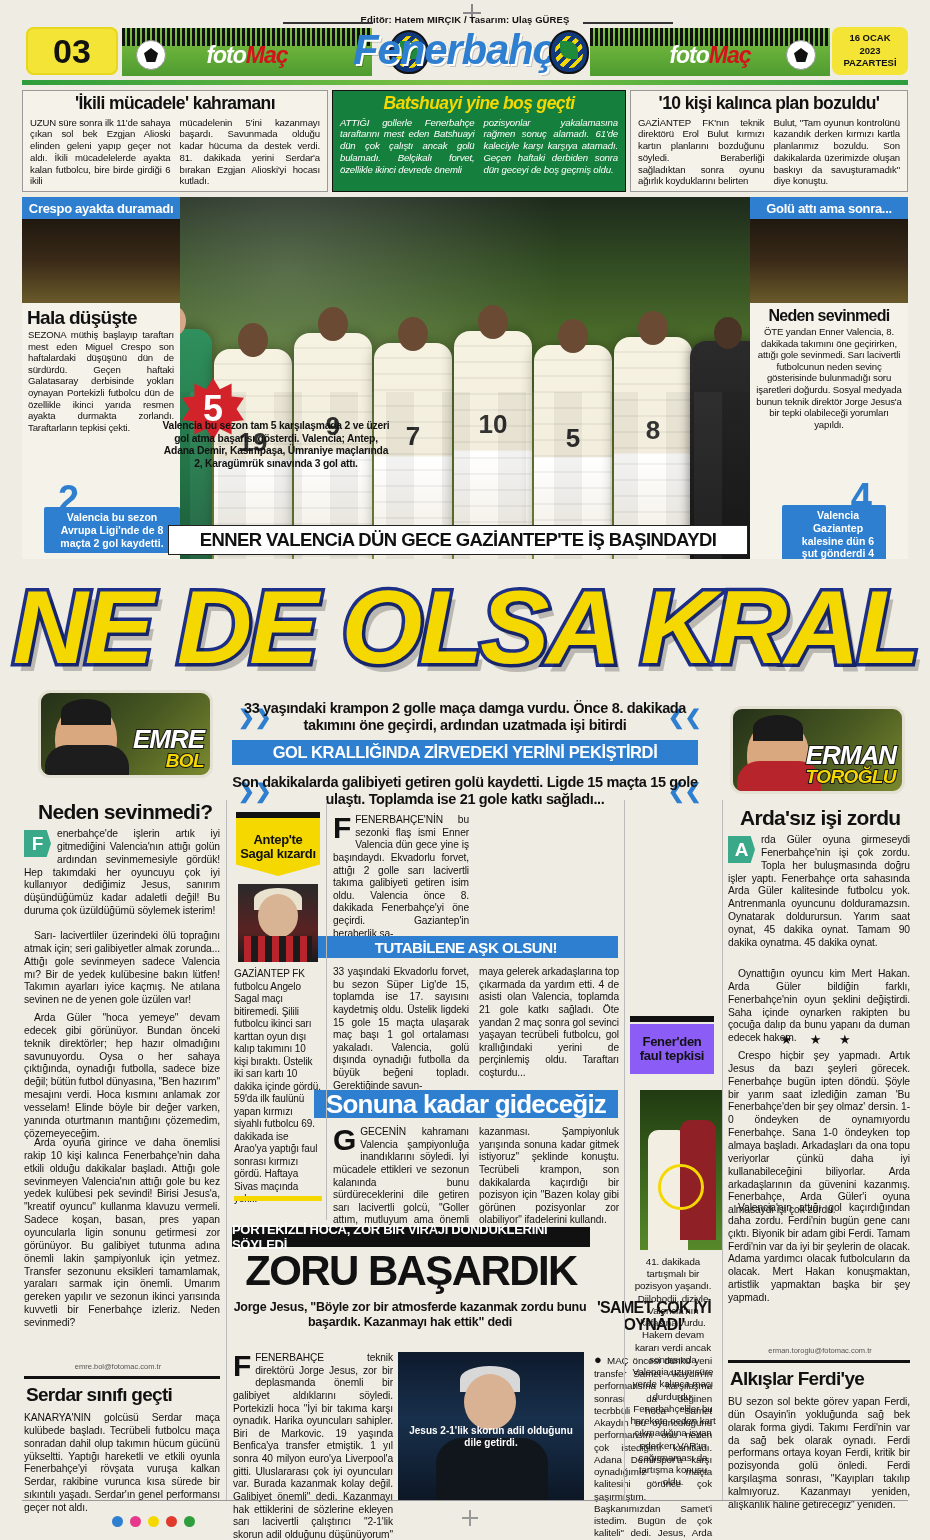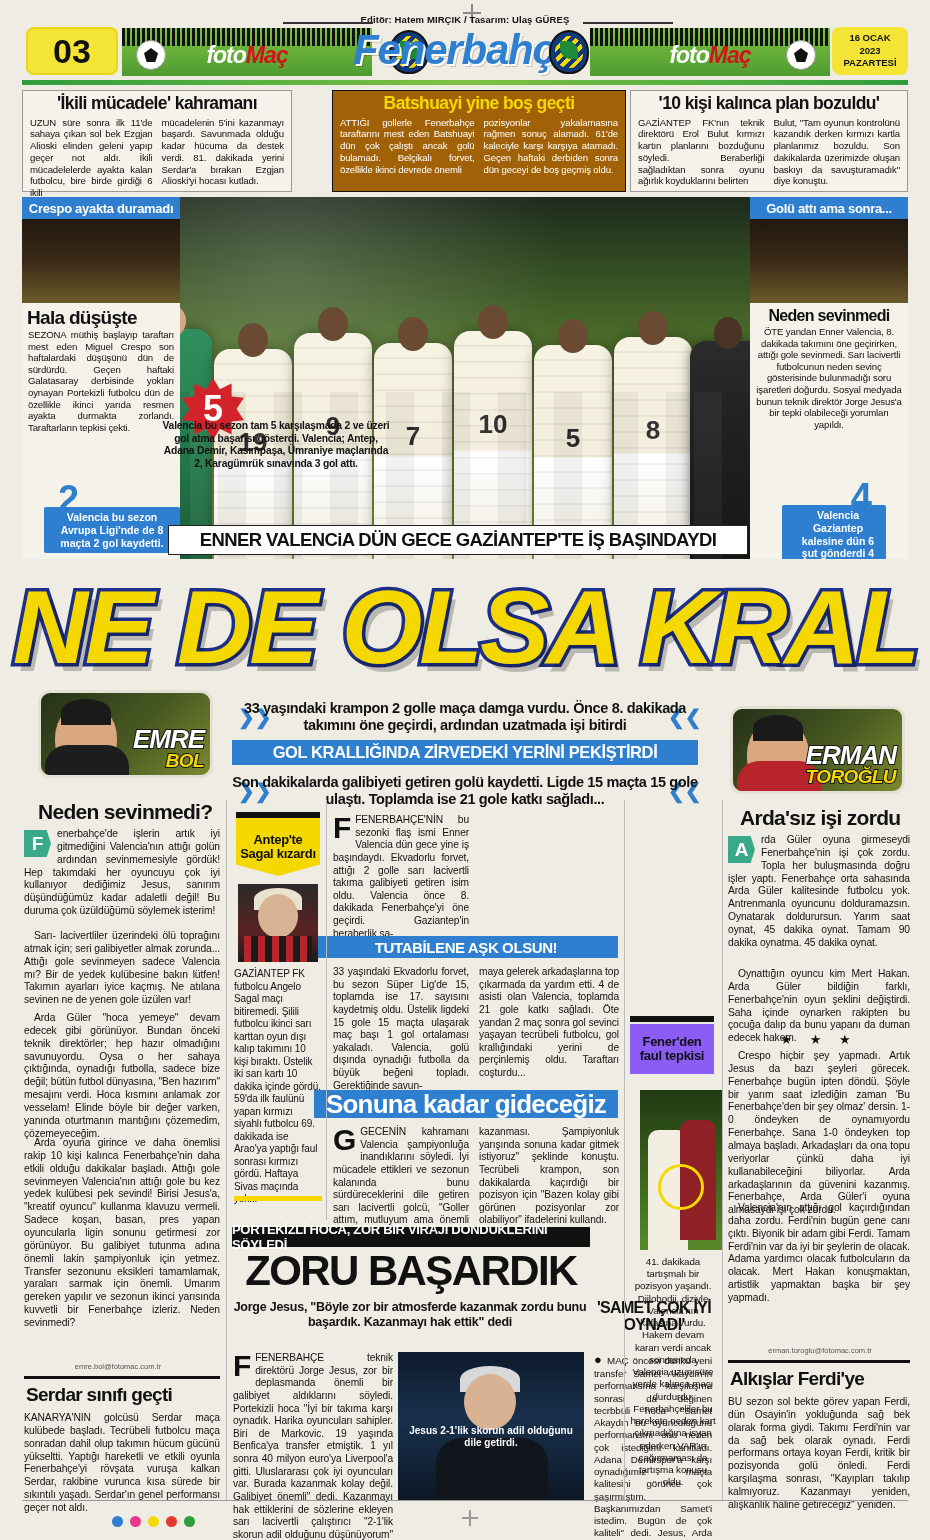--- a/index.html
+++ b/index.html
@@ -87,22 +87,22 @@
     display:flex;flex-direction:column;align-items:center;justify-content:center;
     font-size:9.5px; font-weight:bold; line-height:1.35;
   }
   .greenbar{
     position:absolute;left:22px;top:80px;width:886px;height:5px;
     background:linear-gradient(90deg,#2e9d3c,#7ec242,#2e9d3c);
   }
 
   
   .topbox{ position:absolute; top:90px; height:102px; border:1px solid #999; padding:4px 7px 3px; background:#f5f2ea;}
-  .topbox.dark{ background:#a16207; border-color:#111; }
-  .tb1{left:22px;width:270px;}
+  .topbox.dark{ background:#15803d; border-color:#111;font-style:italic; }
+  .tb1{left:22px;width:306px;}
   .tb2{left:332px;width:294px;}
   .tb3{left:630px;width:278px;}
   .tb-head{ font-size:17.5px; font-weight:bold; color:#111; text-align:center; letter-spacing:-.6px; line-height:1; margin-bottom:4px;}
   .topbox.dark .tb-head{ color:#f4d800; }
   .tb-cols{ display:flex; gap:9px; }
   .tb-cols p{
     flex:1; font-size:9.6px; line-height:1.23; color:#111; text-align:justify;
     letter-spacing:-.15px; hyphens:auto;
   }
   .topbox.dark .tb-cols p{ color:#fff; }

